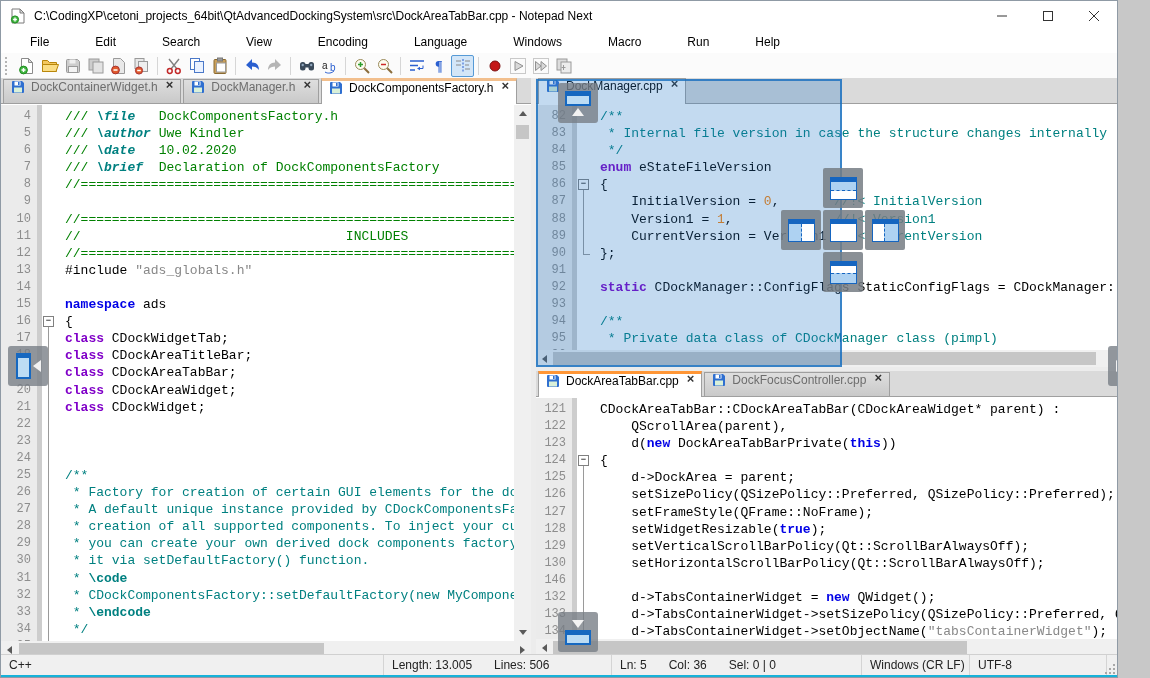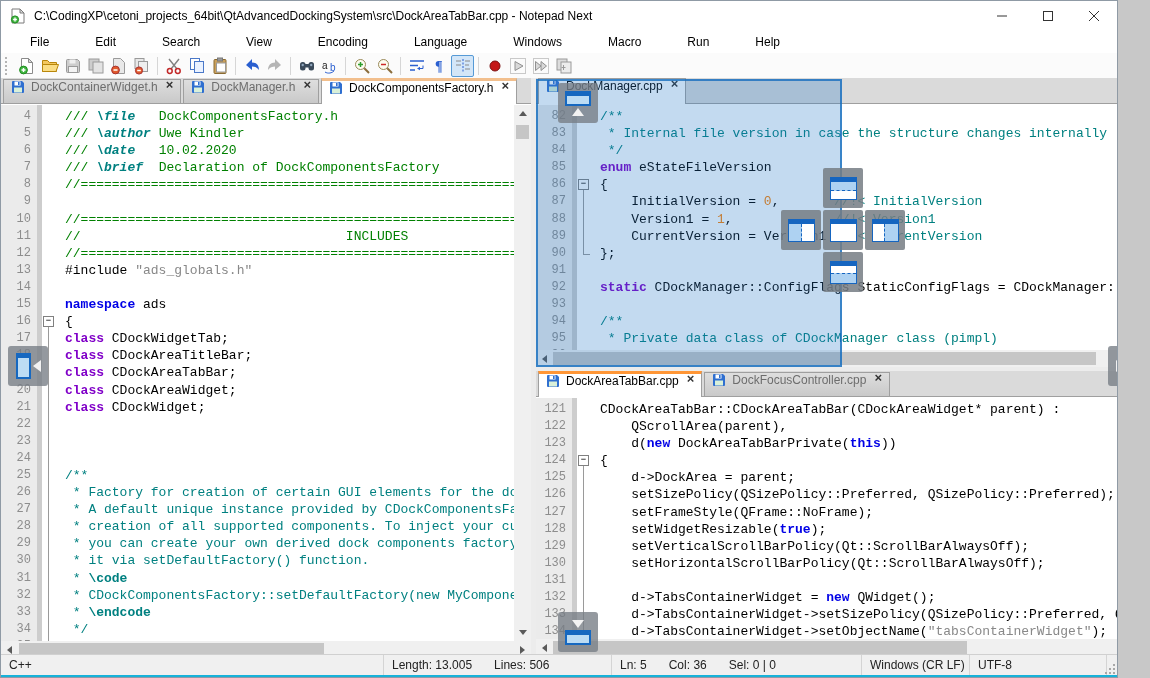--- a/index.html
+++ b/index.html
@@ -447,21 +447,21 @@
           <div class="cl"><span class="ln">121</span><span class="fm"></span><span class="ct"><span class="tk-p">CDockAreaTabBar::CDockAreaTabBar(CDockAreaWidget* parent) :</span></span></div>
           <div class="cl"><span class="ln">122</span><span class="fm"></span><span class="ct"><span class="tk-p">    QScrollArea(parent),</span></span></div>
           <div class="cl"><span class="ln">123</span><span class="fm"></span><span class="ct"><span class="tk-p">    d(</span><span class="tk-k1">new</span><span class="tk-p"> DockAreaTabBarPrivate(</span><span class="tk-k1">this</span><span class="tk-p">))</span></span></div>
           <div class="cl"><span class="ln">124</span><span class="fm fm-start"><i class="foldbox">−</i></span><span class="ct"><span class="tk-p">{</span></span></div>
           <div class="cl"><span class="ln">125</span><span class="fm fm-line"></span><span class="ct"><span class="tk-p">    d-&gt;DockArea = parent;</span></span></div>
           <div class="cl"><span class="ln">126</span><span class="fm fm-line"></span><span class="ct"><span class="tk-p">    setSizePolicy(QSizePolicy::Preferred, QSizePolicy::Preferred);</span></span></div>
           <div class="cl"><span class="ln">127</span><span class="fm fm-line"></span><span class="ct"><span class="tk-p">    setFrameStyle(QFrame::NoFrame);</span></span></div>
           <div class="cl"><span class="ln">128</span><span class="fm fm-line"></span><span class="ct"><span class="tk-p">    setWidgetResizable(</span><span class="tk-k1">true</span><span class="tk-p">);</span></span></div>
           <div class="cl"><span class="ln">129</span><span class="fm fm-line"></span><span class="ct"><span class="tk-p">    setVerticalScrollBarPolicy(Qt::ScrollBarAlwaysOff);</span></span></div>
           <div class="cl"><span class="ln">130</span><span class="fm fm-line"></span><span class="ct"><span class="tk-p">    setHorizontalScrollBarPolicy(Qt::ScrollBarAlwaysOff);</span></span></div>
-          <div class="cl"><span class="ln">131</span><span class="fm fm-line"></span><span class="ct"></span></div>
+          <div class="cl"><span class="ln">146</span><span class="fm fm-line"></span><span class="ct"></span></div>
           <div class="cl"><span class="ln">132</span><span class="fm fm-line"></span><span class="ct"><span class="tk-p">    d-&gt;TabsContainerWidget = </span><span class="tk-k1">new</span><span class="tk-p"> QWidget();</span></span></div>
           <div class="cl"><span class="ln">133</span><span class="fm fm-line"></span><span class="ct"><span class="tk-p">    d-&gt;TabsContainerWidget-&gt;setSizePolicy(QSizePolicy::Preferred, QSizePolicy::Expanding);</span></span></div>
           <div class="cl"><span class="ln">134</span><span class="fm fm-line"></span><span class="ct"><span class="tk-p">    d-&gt;TabsContainerWidget-&gt;setObjectName(</span><span class="tk-s">"tabsContainerWidget"</span><span class="tk-p">);</span></span></div>
         </div>
       <div class="sbv" style="left:597px;top:27px;height:241px;">
         <div class="sbbtn" style="top:0;">
             <span class="ar-u"></span>
           </div>
         <div class="vthumb" style="top:62px;height:15px;"></div>
         <div class="sbbtn" style="bottom:0;">

